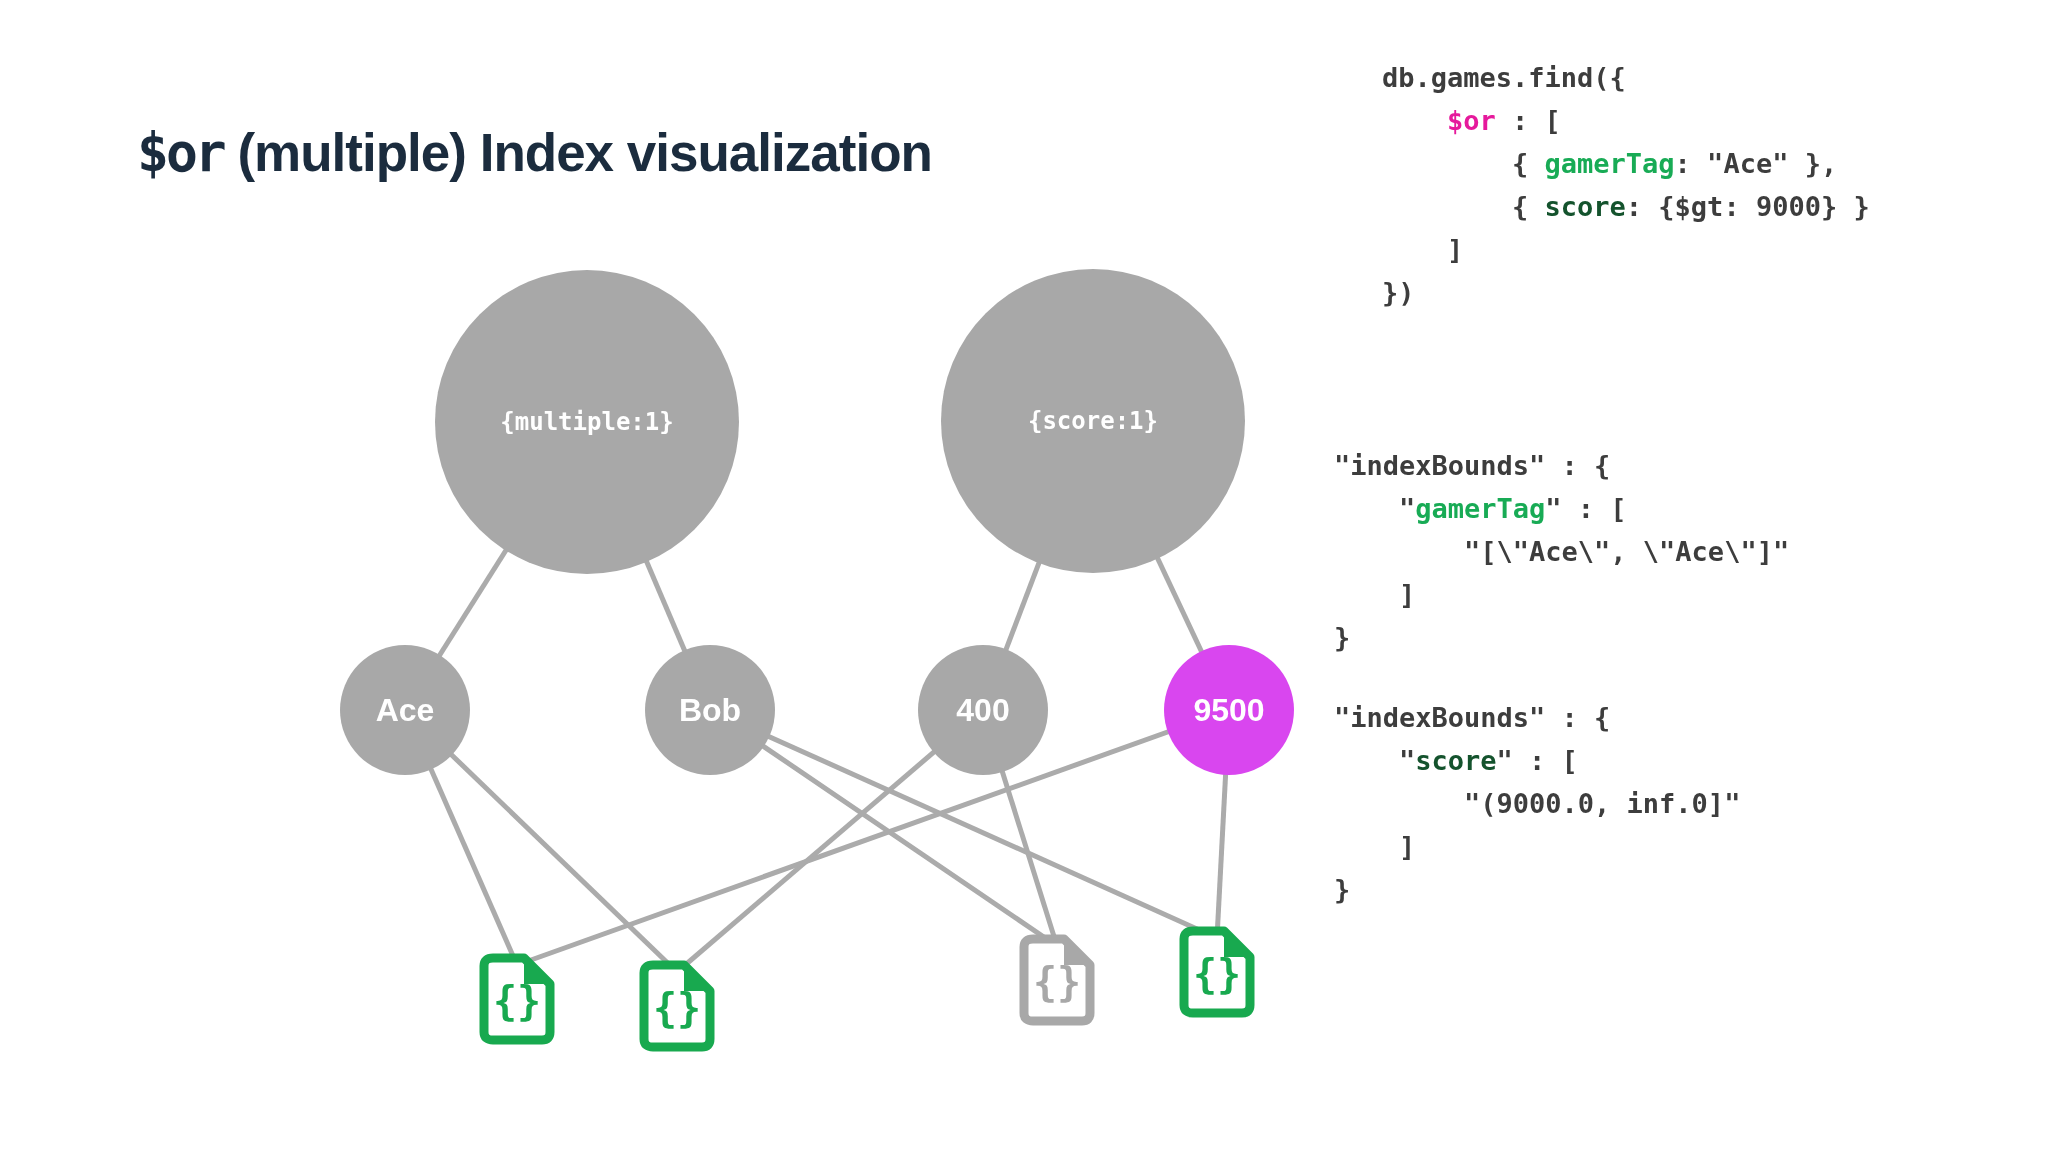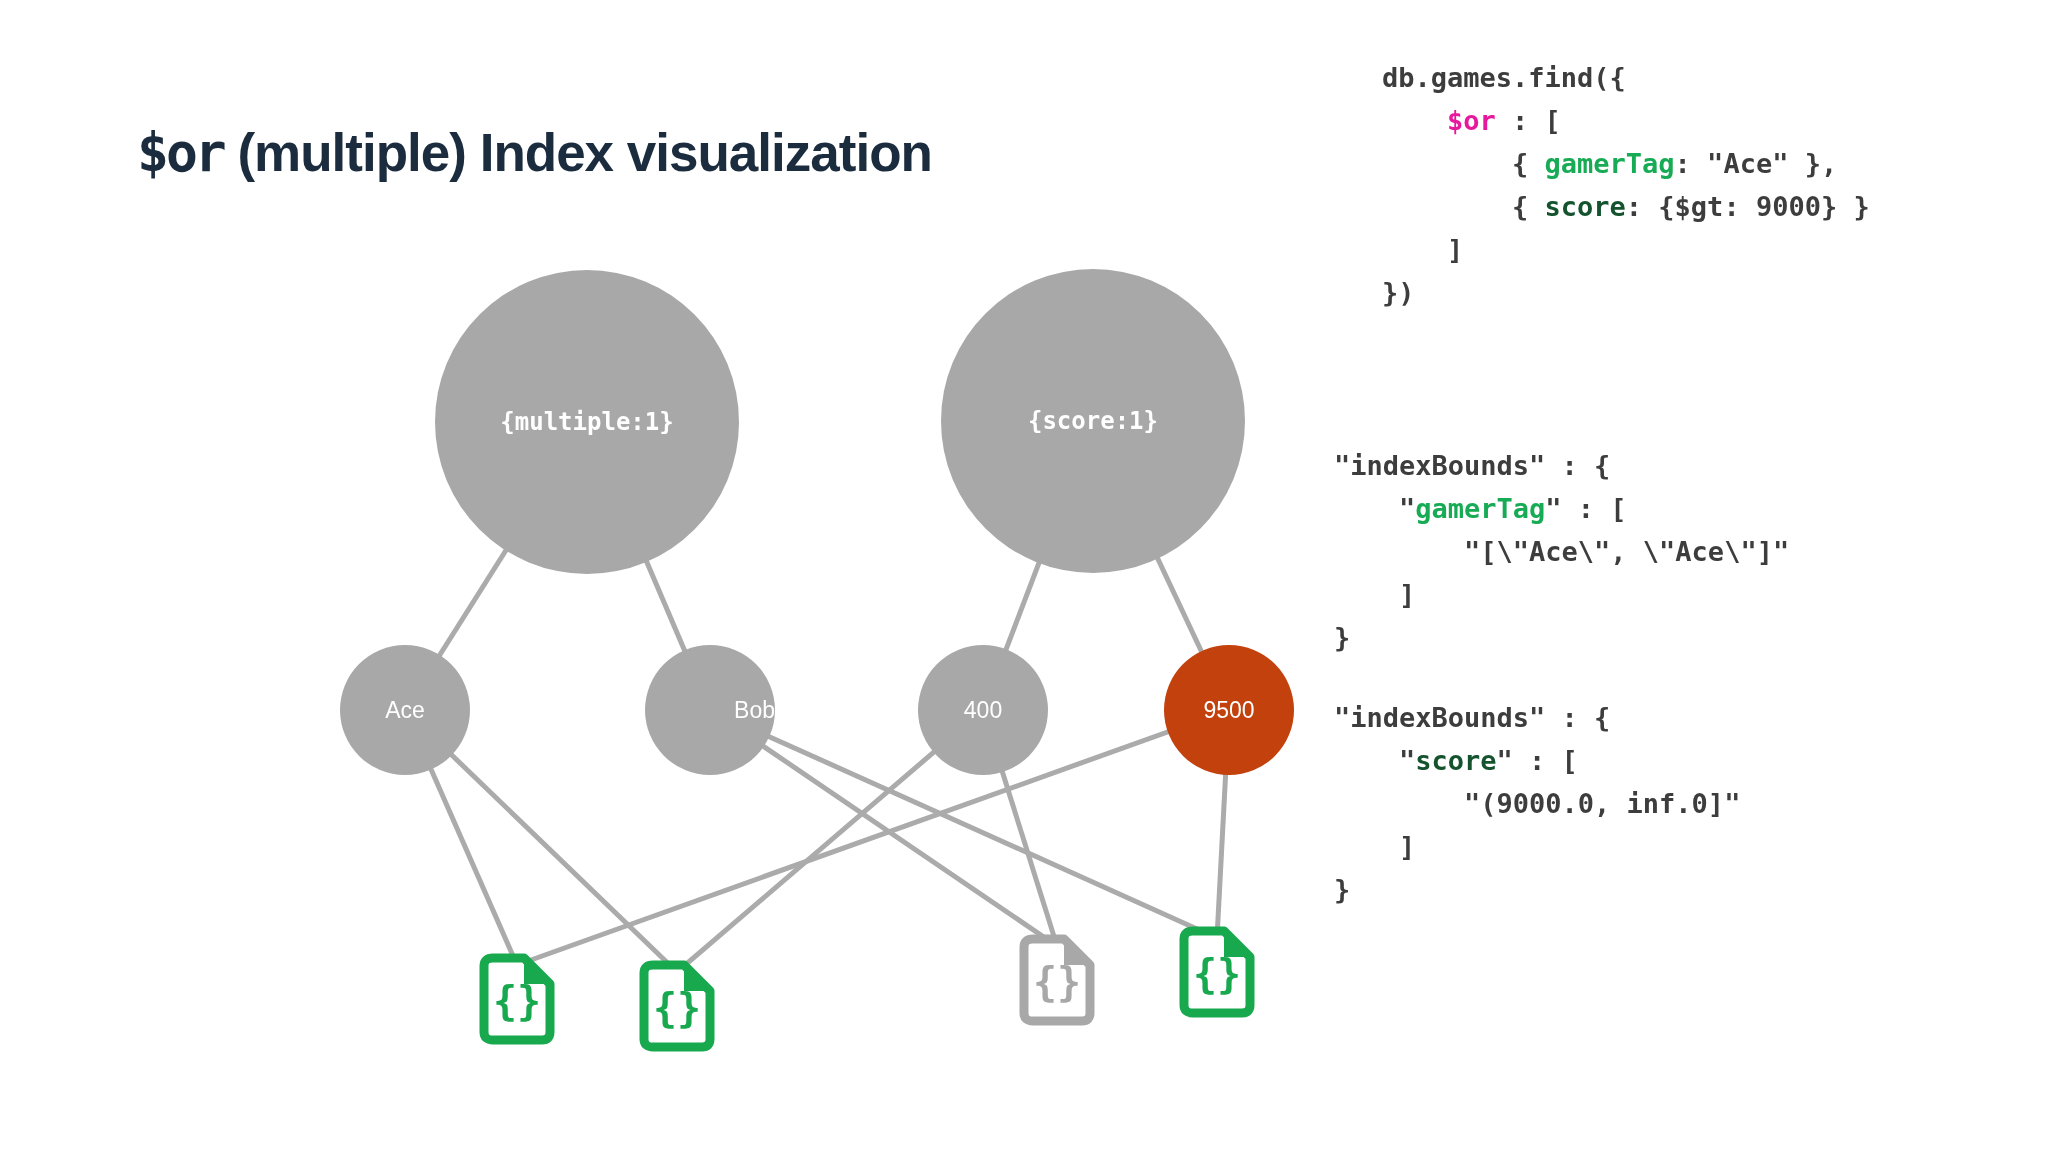--- a/index.html
+++ b/index.html
@@ -5,21 +5,21 @@
   html,body{margin:0;padding:0;background:#ffffff;}
   #stage{position:relative;width:2048px;height:1152px;overflow:hidden;background:#ffffff;
          font-family:"Liberation Sans",sans-serif;}
   #page-title{position:absolute;left:137px;top:122px;font-weight:bold;font-size:53px;
               color:#1b2c3e;white-space:nowrap;letter-spacing:-1px;}
   #page-title .mono{font-family:"DejaVu Sans Mono",monospace;font-weight:bold;letter-spacing:-3px;}
   #diagram-svg{position:absolute;left:0;top:0;z-index:1;}
   .node-circle{position:absolute;border-radius:50%;background:#a8a8a8;z-index:2;
                display:flex;align-items:center;justify-content:center;color:#ffffff;}
   .node-circle.index{font-family:"DejaVu Sans Mono",monospace;font-weight:bold;font-size:24px;}
-  .node-circle.key{font-family:"Liberation Sans",sans-serif;font-weight:400;font-size:23px;}
+  .node-circle.key{font-family:"Liberation Sans",sans-serif;font-weight:700;font-size:32px;}
   .codeblock{position:absolute;z-index:3;margin:4px;font-family:"DejaVu Sans Mono",monospace;
              font-weight:bold;font-size:27px;line-height:43px;color:#3d3d3d;white-space:pre;}
   .c-magenta{color:#e6199c;}
   .c-green{color:#18ab55;}
   .c-amber{color:#14532d;}
 </style>
 </head>
 <body>
 
 <div id="stage">
@@ -61,27 +61,27 @@
   <div id="nodes-layer">
       <div class="node-circle index" style="left: 435px; top: 270px; height: 304px; width: 304px; background: rgb(168, 168, 168);">
         <span>{multiple:1}</span>
       </div>
       <div class="node-circle index" style="left: 941px; top: 269px; height: 304px; width: 304px; background: rgb(168, 168, 168);">
         <span>{score:1}</span>
       </div>
       <div class="node-circle key" style="left: 340px; top: 645px; height: 130px; width: 130px; background: rgb(168, 168, 168);">
         <span>Ace</span>
       </div>
-      <div class="node-circle key" style="left: 645px; top: 645px; height: 130px; width: 130px; background: rgb(168, 168, 168); justify-content: flex-end;">
+      <div class="node-circle key" style="left: 645px; top: 645px; height: 130px; width: 130px; background: rgb(168, 168, 168);">
         <span>Bob</span>
       </div>
       <div class="node-circle key" style="left: 918px; top: 645px; height: 130px; width: 130px; background: rgb(168, 168, 168);">
         <span>400</span>
       </div>
-      <div class="node-circle key" style="left: 1164px; top: 645px; height: 130px; width: 130px; background: #c2410c; text-align: right;">
+      <div class="node-circle key" style="left: 1164px; top: 645px; height: 130px; width: 130px; background: #d946ef; text-align: right;">
         <span>9500</span>
       </div>
     </div>
   <div id="code-layer">
       <pre class="codeblock" style="left: 1378px; top: 52px;"><div><span>db.games.find({</span></div><div><span>    </span><span class="c-magenta">$or</span><span> : [</span></div><div><span>        { </span><span class="c-green">gamerTag</span><span>: "Ace" },</span></div><div><span>        { </span><span class="c-amber">score</span><span>: {$gt: 9000} }</span></div><div><span>    ]</span></div><div><span>})</span></div></pre>
       <pre class="codeblock" style="left: 1330px; top: 440px;"><div><span>"indexBounds" : {</span></div><div><span>    "</span><span class="c-green">gamerTag</span><span>" : [</span></div><div><span>        "[\"Ace\", \"Ace\"]"</span></div><div><span>    ]</span></div><div><span>}</span></div></pre>
       <pre class="codeblock" style="left: 1330px; top: 692px;"><div><span>"indexBounds" : {</span></div><div><span>    "</span><span class="c-amber">score</span><span>" : [</span></div><div><span>        "(9000.0, inf.0]"</span></div><div><span>    ]</span></div><div><span>}</span></div></pre>
     </div>
 </div>
 

